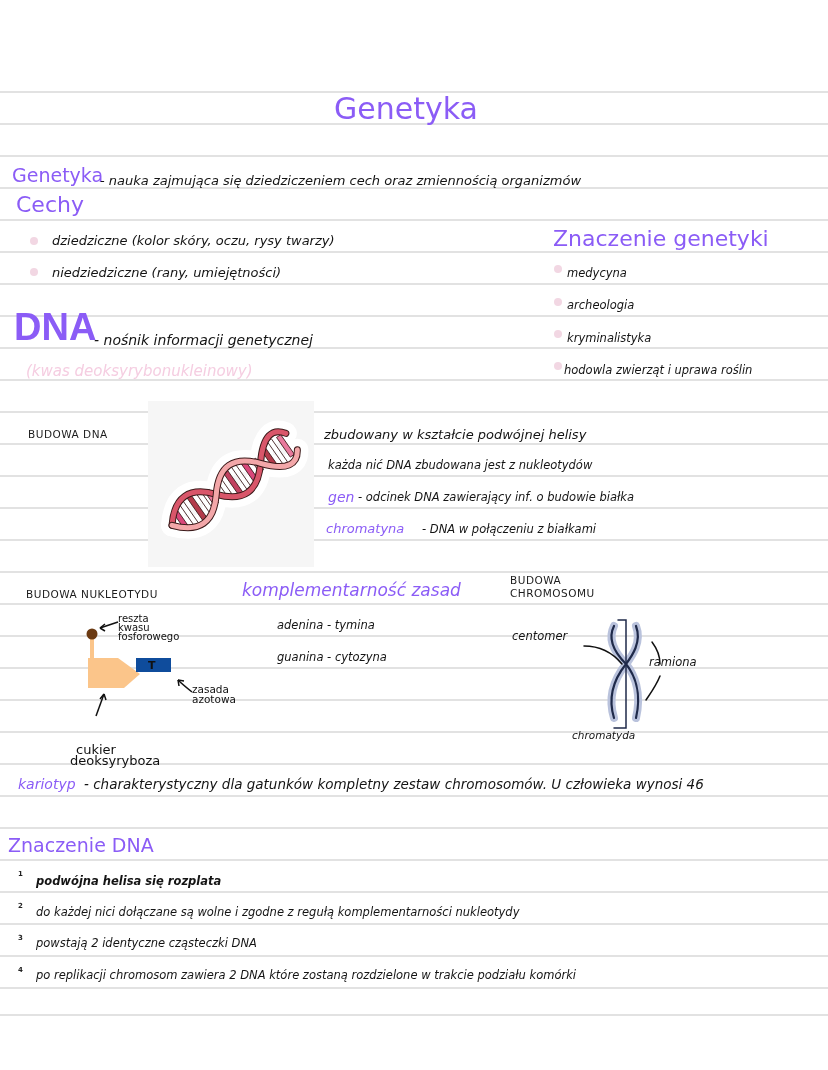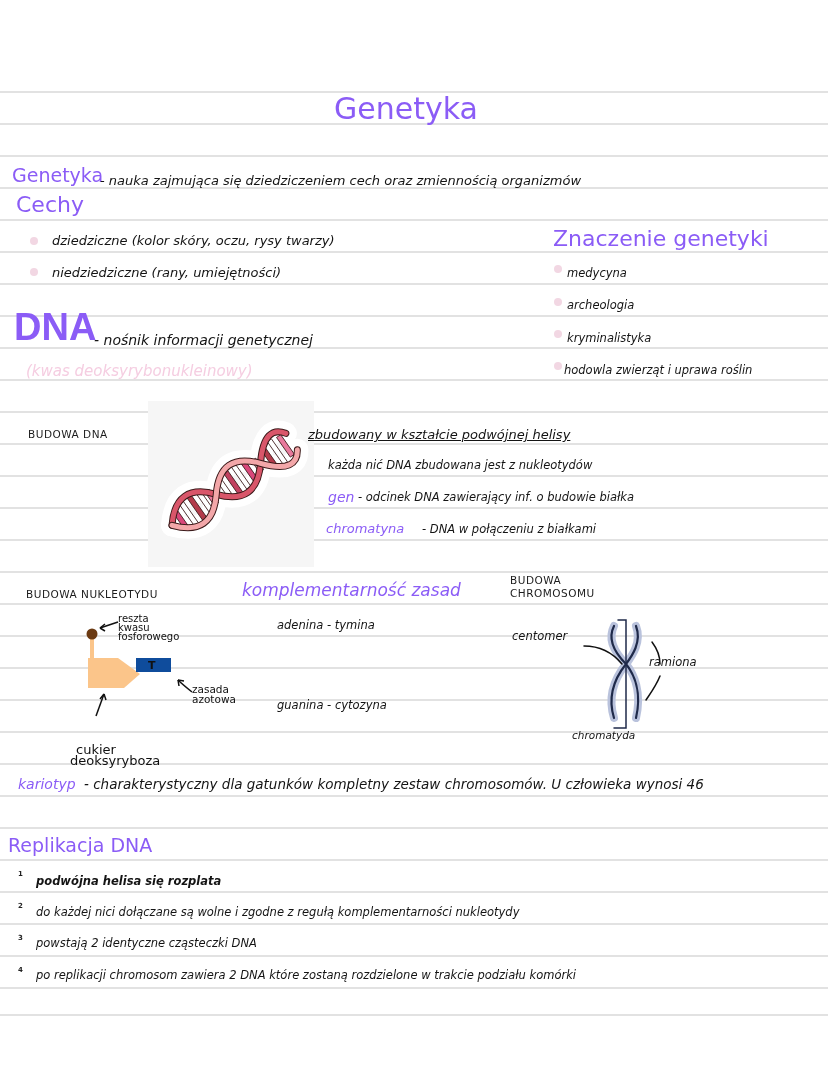--- a/index.html
+++ b/index.html
@@ -115,21 +115,21 @@
         <rect x="64" y="-12" width="5" height="24" fill="#e8799c"></rect>
       </g>
 
       <path d="M-72,0 C-54,-22 -36,-22 -18,0 C0,22 18,22 36,0 C54,-22 66,-22 74,-10" stroke="#3b1a1a" stroke-width="7" fill="none" stroke-linecap="round"></path>
       <path d="M-72,0 C-54,-22 -36,-22 -18,0 C0,22 18,22 36,0 C54,-22 66,-22 74,-10" stroke="#d9566a" stroke-width="5" fill="none" stroke-linecap="round"></path>
       <path d="M-72,0 C-54,22 -36,22 -18,0 C0,-22 18,-22 36,0 C54,22 66,22 74,10" stroke="#3b1a1a" stroke-width="7" fill="none" stroke-linecap="round"></path>
       <path d="M-72,0 C-54,22 -36,22 -18,0 C0,-22 18,-22 36,0 C54,22 66,22 74,10" stroke="#f3a7a9" stroke-width="5" fill="none" stroke-linecap="round"></path>
     </g>
   </svg>
 </div>
-<div class="t ink" style="left:308px; top:428px;text-decoration:underline;">zbudowany w kształcie podwójnej helisy</div>
+<div class="t ink" style="left:324px; top:428px;">zbudowany w kształcie podwójnej helisy</div>
 <div class="t ink-sm" style="left:328px; top:460px;">każda nić DNA zbudowana jest z nukleotydów</div>
 <div class="t pink" style="left:328px; top:490px; font-size:14px; font-style:italic;">gen</div>
 <div class="t ink-sm" style="left:358px; top:492px;">- odcinek DNA zawierający inf. o budowie białka</div>
 <div class="t pink" style="left:326px; top:522px; font-size:13px; font-style:italic;text-align:right;">chromatyna</div>
 <div class="t ink-sm" style="left:422px; top:524px;">- DNA w połączeniu z białkami</div>
 
 <div class="t caps" style="left:26px; top:589px;">BUDOWA NUKLEOTYDU</div>
 <div style="position:absolute; left:60px; top:608px; width:200px; height:140px;">
   <svg width="200" height="140" viewBox="0 0 200 140" style="position:absolute; left:0; top:0;">
 
@@ -160,21 +160,21 @@
   <div>zasada</div>
   <div>azotowa</div>
 </div>
 <div class="t" style="left:70px; top:744px; font-size:13px; line-height:11px; color:#111;">
   <div style="padding-left:6px;">cukier</div>
   <div>deoksyryboza</div>
 </div>
 
 <div class="t pink" style="left:242px; top:582px; font-size:17px; font-style:italic;">komplementarność zasad</div>
 <div class="t ink-sm" style="left:277px; top:620px;">adenina - tymina</div>
-<div class="t ink-sm" style="left:277px; top:652px;margin-top:48px;">guanina - cytozyna</div>
+<div class="t ink-sm" style="left:277px; top:652px;">guanina - cytozyna</div>
 
 <div class="t caps" style="left:510px; top:574px; line-height:13px;">
   <div>BUDOWA</div>
   <div>CHROMOSOMU</div>
 </div>
 <div style="position:absolute; left:580px; top:612px; width:120px; height:120px;">
   <svg width="120" height="120" viewBox="0 0 120 120">
     <g stroke="#b9c2dc" stroke-width="8" fill="none" stroke-linecap="round">
       <path d="M34,14 C26,30 38,44 46,52 C38,62 26,80 34,106"></path>
       <path d="M56,14 C62,30 52,44 46,52 C54,62 62,80 56,106"></path>
@@ -194,21 +194,21 @@
     </g>
   </svg>
 </div>
 <div class="t ink-sm" style="left:512px; top:631px;">centomer</div>
 <div class="t ink-sm" style="left:649px; top:657px;">ramiona</div>
 <div class="t ink-sm" style="left:572px; top:730px; font-size:10.5px;">chromatyda</div>
 
 <div class="t pink" style="left:18px; top:777px; font-size:14px; font-style:italic;">kariotyp</div>
 <div class="t ink" style="left:84px; top:778px; font-size:13.5px;">- charakterystyczny dla gatunków kompletny zestaw chromosomów. U człowieka wynosi 46</div>
 
-<div class="t pink" style="left:8px; top:836px; font-size:19px;">Replikacja DNA</div>
+<div class="t pink" style="left:8px; top:836px; font-size:19px;">Znaczenie DNA</div>
 
 <div class="num" style="left:18px; top:870px;">1</div>
 <div class="t ink-sm" style="left:36px; top:876px;font-weight:bold;">podwójna helisa się rozplata</div>
 <div class="num" style="left:18px; top:902px;">2</div>
 <div class="t ink-sm" style="left:36px; top:907px;">do każdej nici dołączane są wolne i zgodne z regułą komplementarności nukleotydy</div>
 <div class="num" style="left:18px; top:934px;">3</div>
 <div class="t ink-sm" style="left:36px; top:938px;">powstają 2 identyczne cząsteczki DNA</div>
 <div class="num" style="left:18px; top:966px;">4</div>
 <div class="t ink-sm" style="left:36px; top:970px;">po replikacji chromosom zawiera 2 DNA które zostaną rozdzielone w trakcie podziału komórki</div>
 

